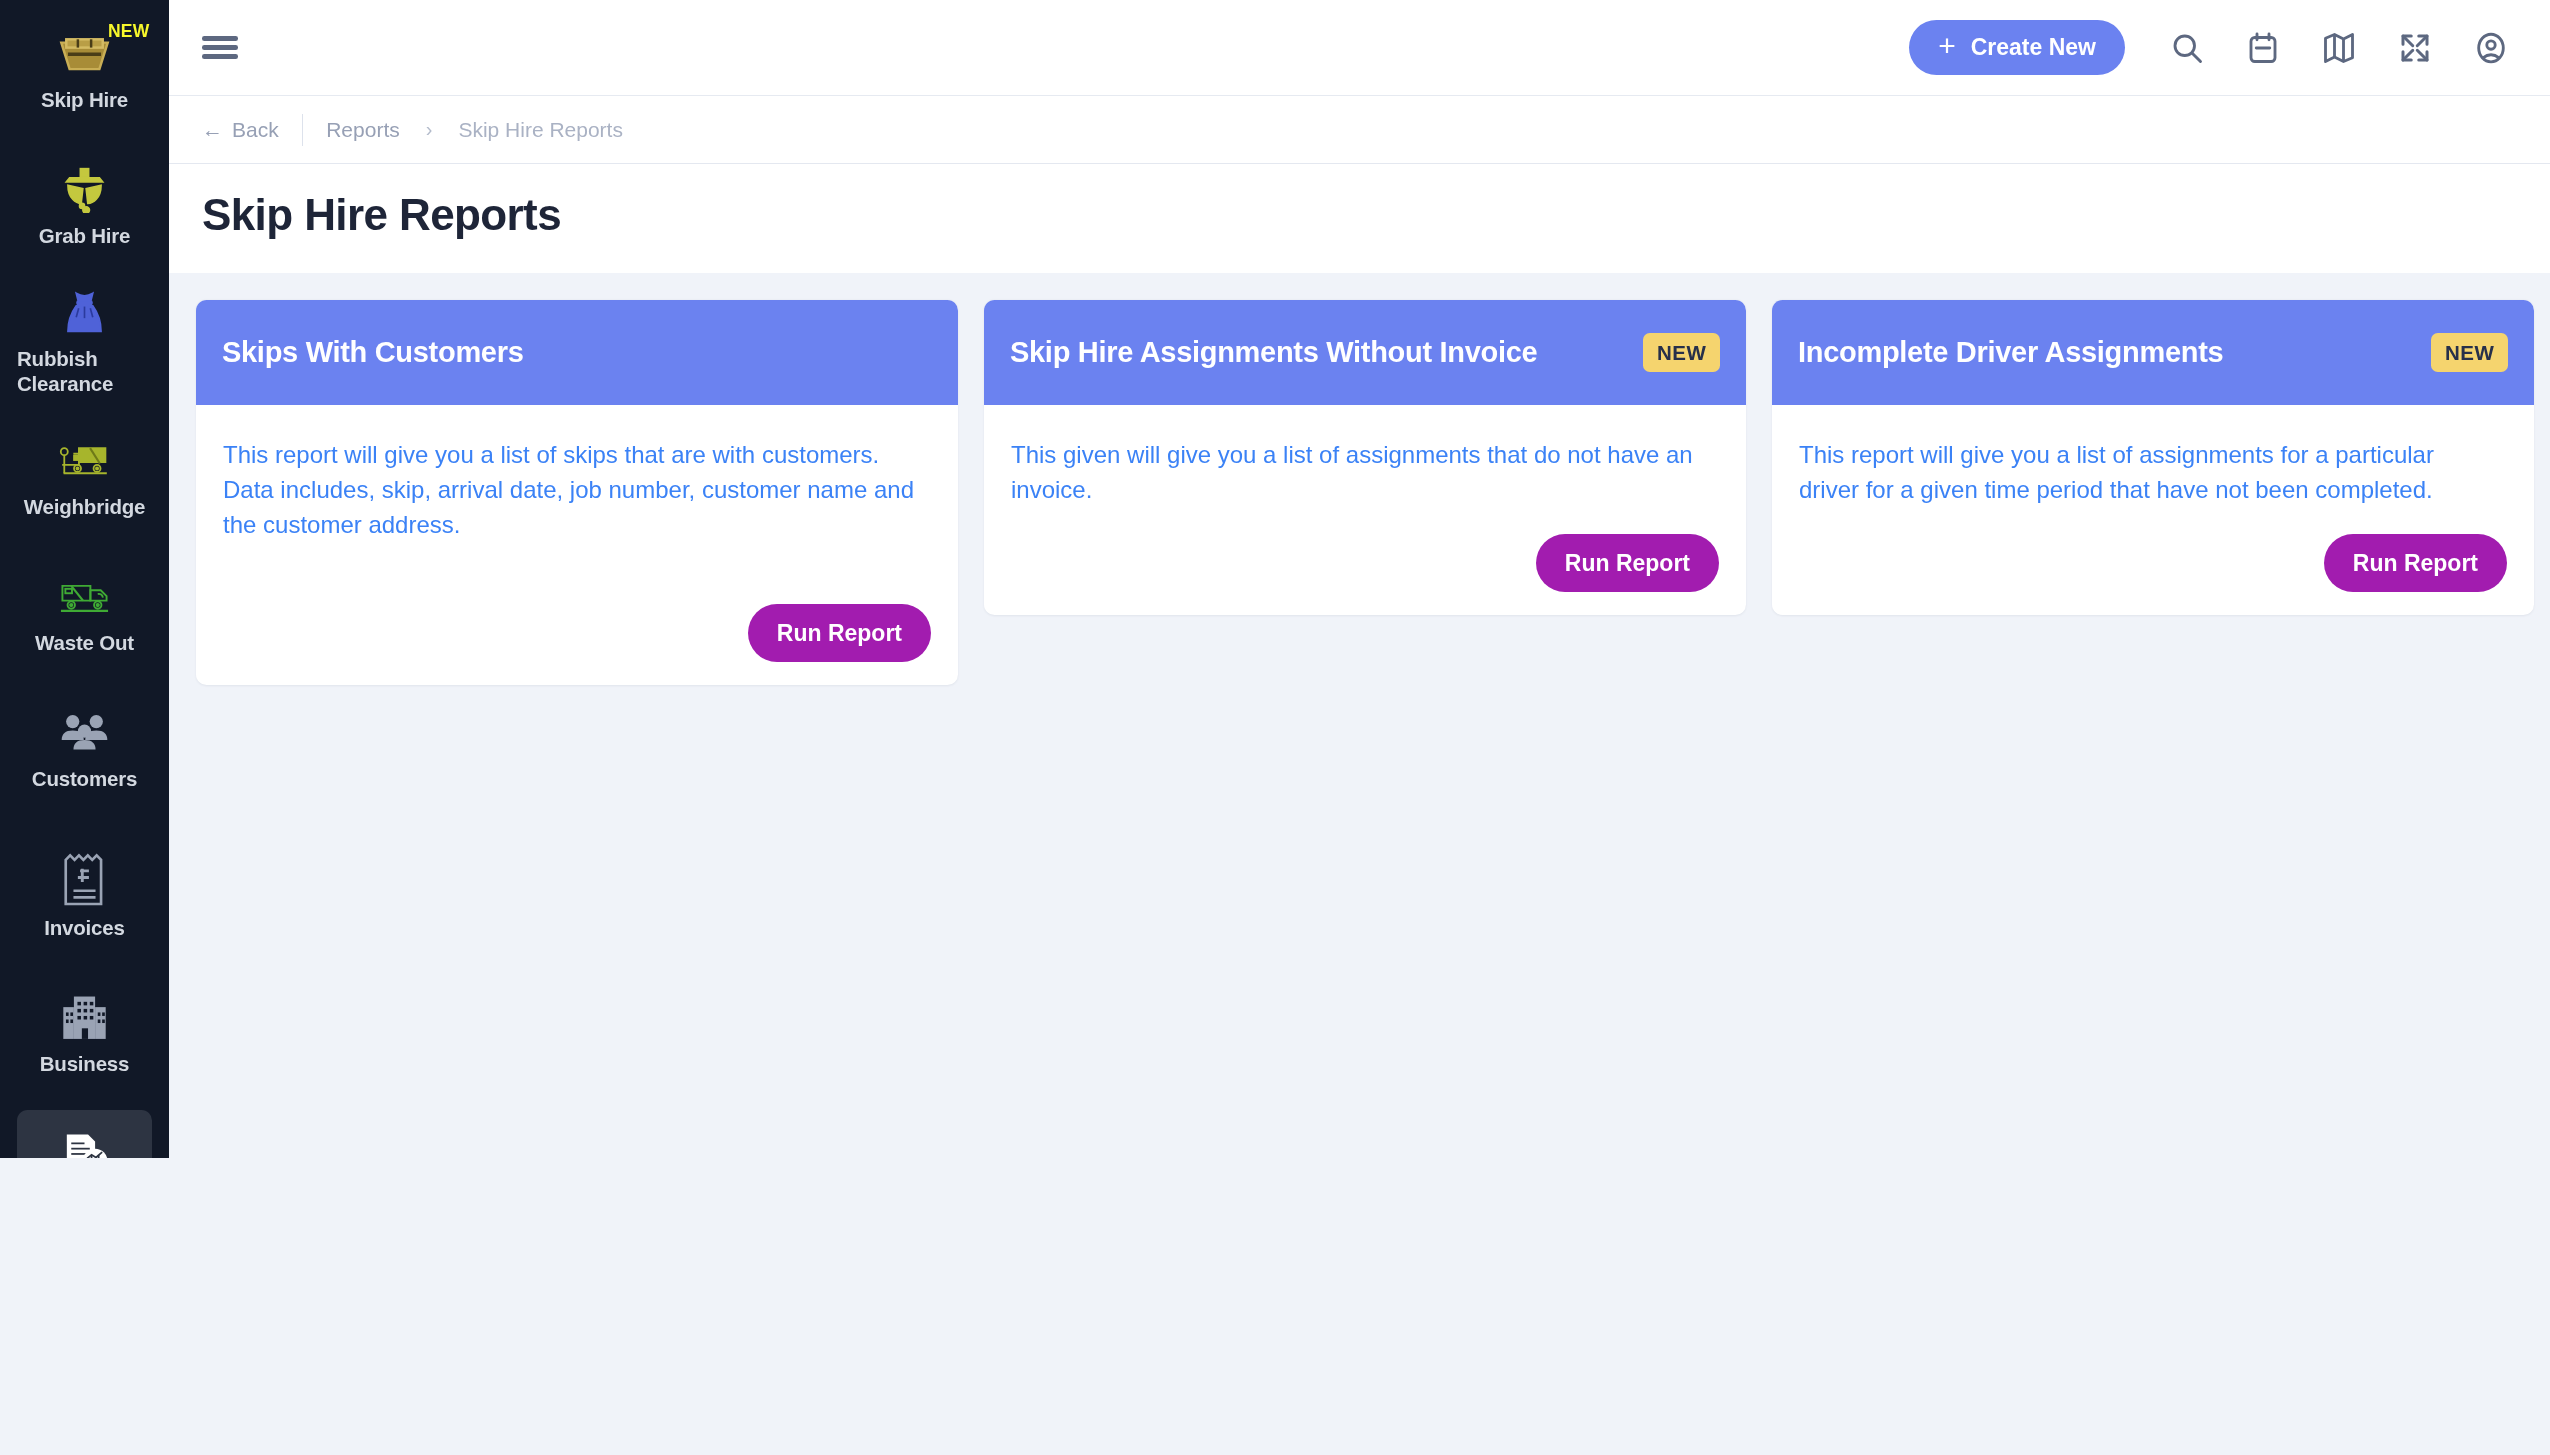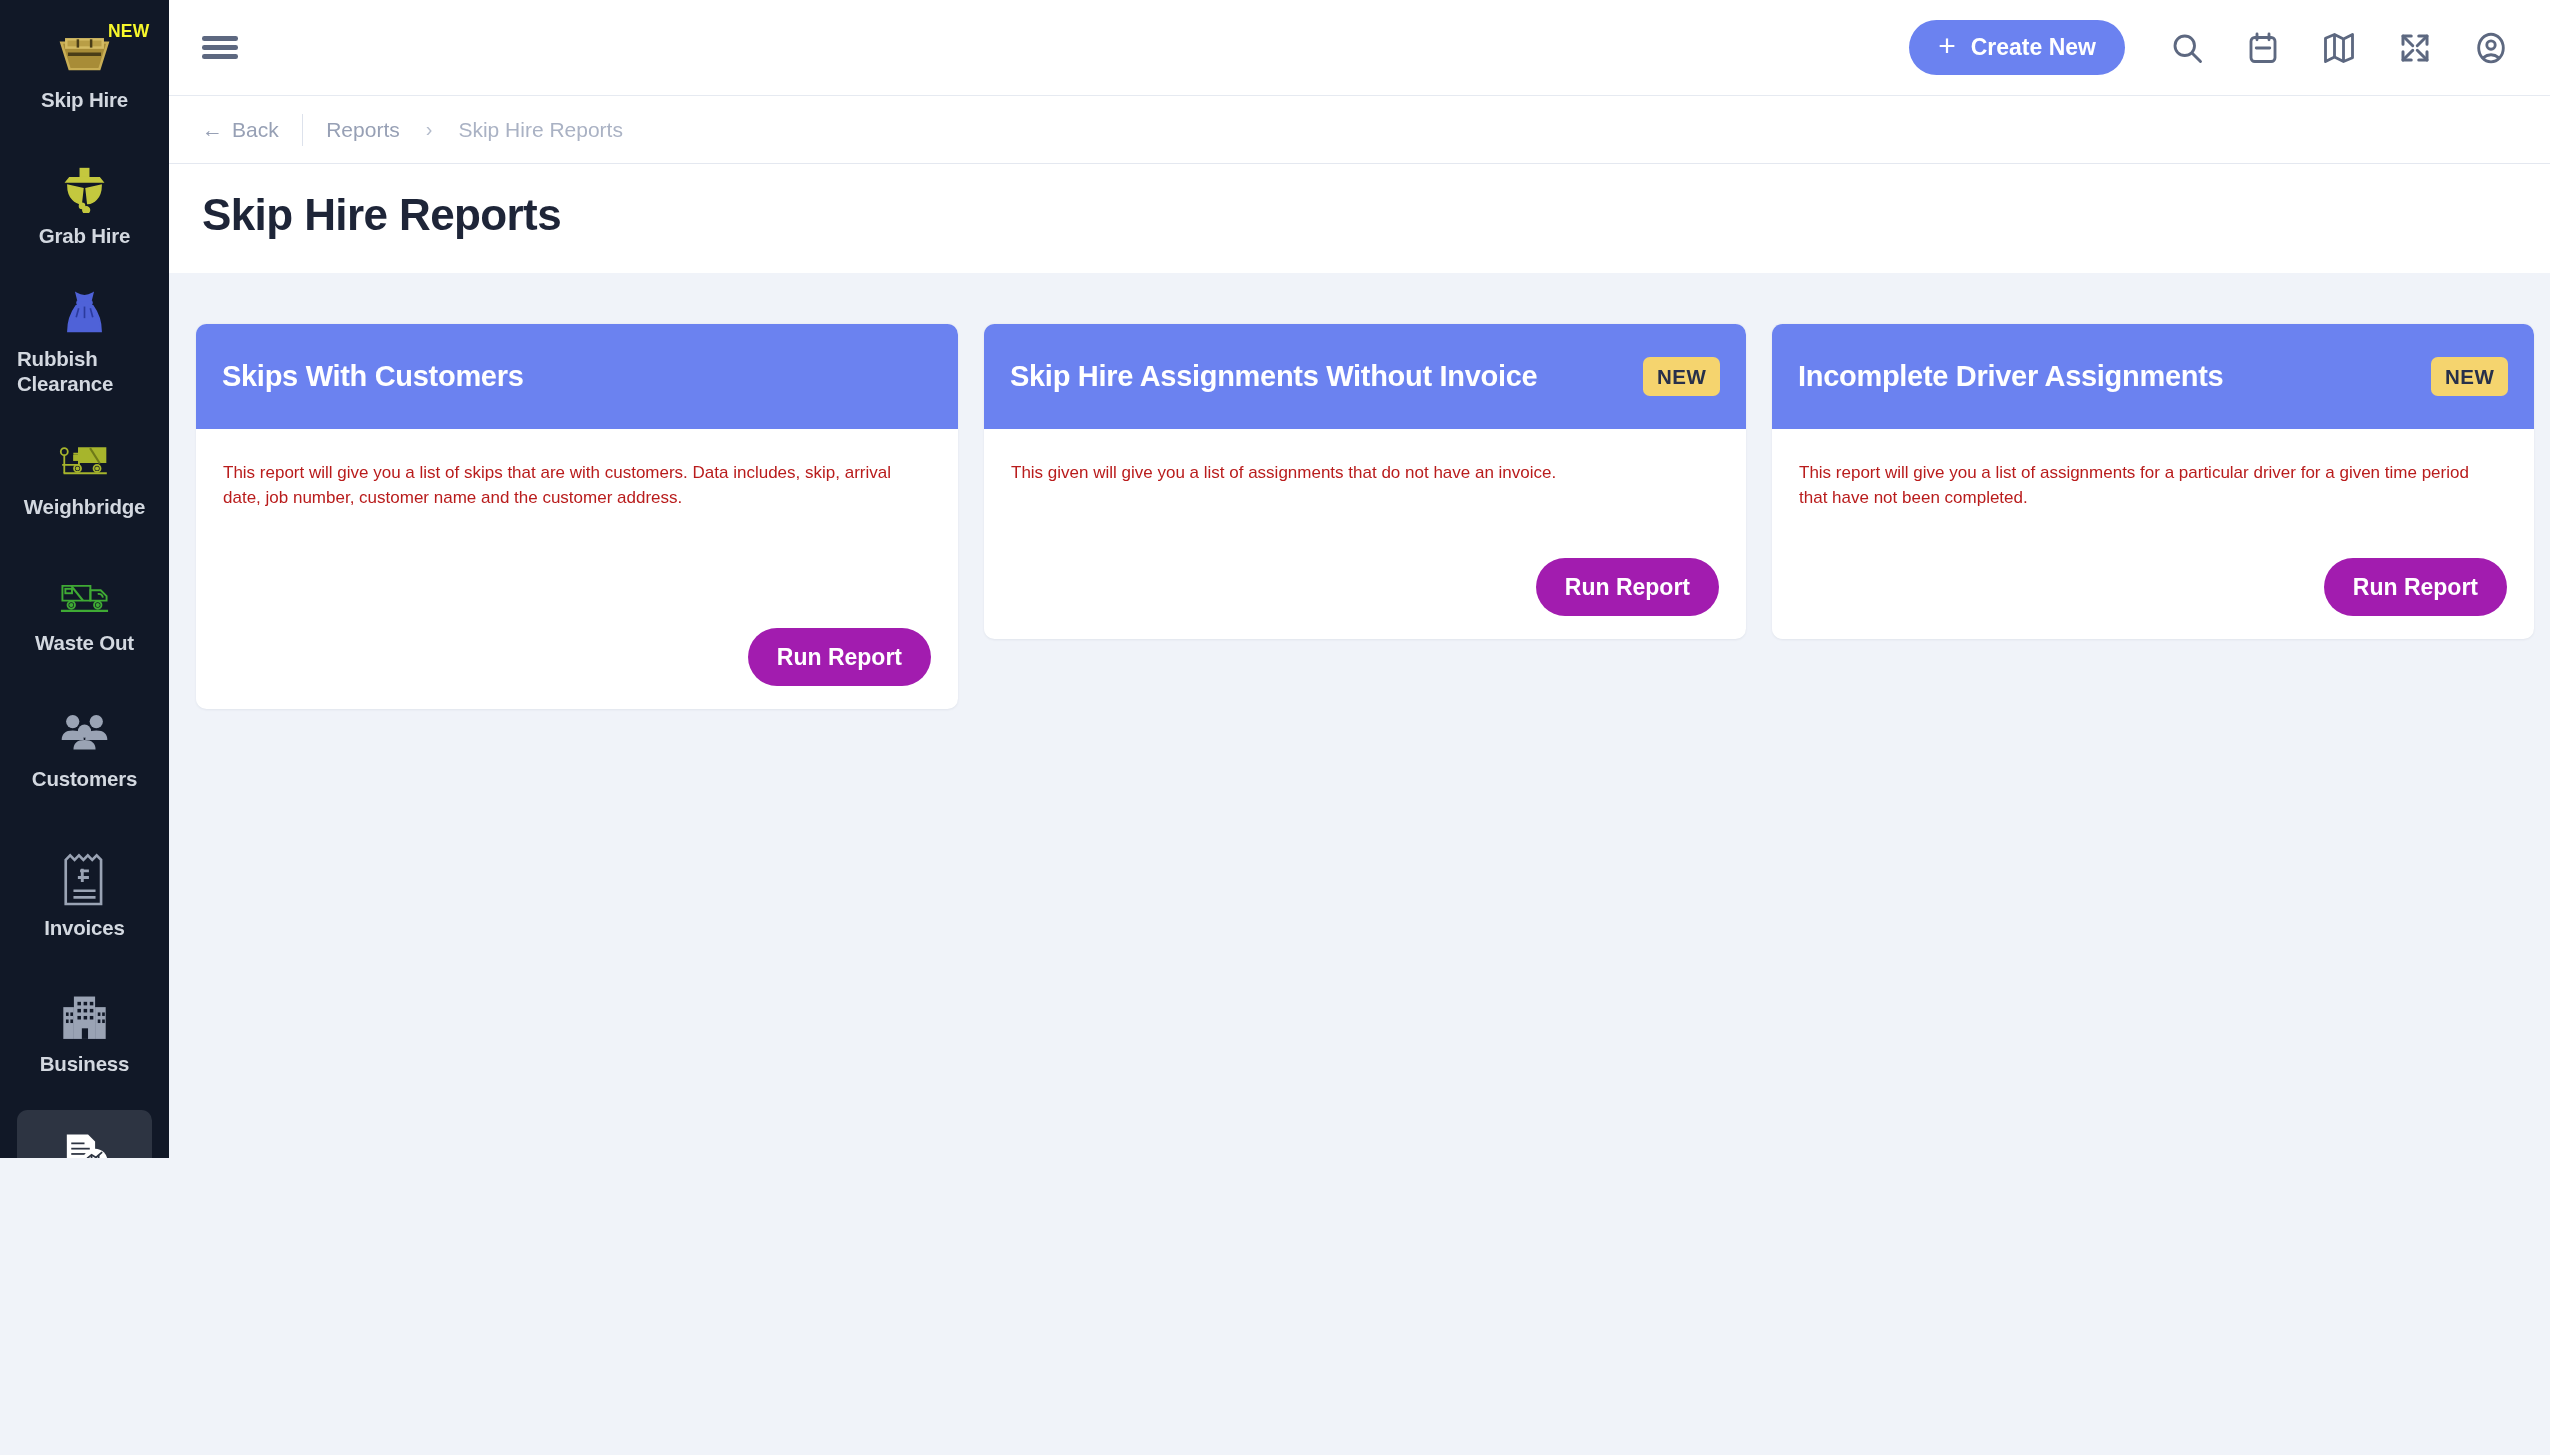--- a/index.html
+++ b/index.html
@@ -84,21 +84,21 @@
   .crumb-sep-line { width: 1.5px; height: 32px; background: #dde2ec; margin: 0 23px; }
   .crumb-link { color: #97a0b5; font-size: 21px; cursor: pointer; }
   .crumb-chev { color: #b3bbcb; font-size: 20px; margin: 0 26px; }
   .crumb-current { color: #aab2c4; font-size: 21px; }
 
   
   .titlebar { background: #ffffff; padding: 26px 33px 33px 33px; }
   .page-title { font-size: 44px; font-weight: 800; color: #1e2538; letter-spacing: -0.6px; }
 
   
-  .content { flex: 1; padding: 27px 15px 0 27px; overflow: hidden; margin-top: 24px; }
+  .content { flex: 1; padding: 27px 15px 0 27px; overflow: hidden; }
   .cards { display: flex; align-items: flex-start; gap: 26px; }
   .card {
     width: 762px; flex: 0 0 762px;
     background: #ffffff;
     border-radius: 10.6px;
     box-shadow: 0 0.8px 2.3px rgba(30,40,70,0.07);
     overflow: hidden;
     display: flex; flex-direction: column;
   }
   .card.tall .card-body { min-height: 280px; }
@@ -118,21 +118,21 @@
     font-size: 20.5px; font-weight: 800;
     border-radius: 6.8px; padding: 7.6px 13.7px;
     letter-spacing: 0.5px; flex: 0 0 auto;
   }
   .card-body {
     padding: 32px 27px 23px 27px;
     display: flex; flex-direction: column;
     min-height: 210px;
   }
   .card-desc {
-    font-size: 17px; color: #b91c1c;
+    font-size: 24px; color: #3b82f6;
     line-height: 1.46; max-width: 700px;
   }
   .card-actions { margin-top: auto; display: flex; justify-content: flex-end; padding-top: 26px; }
   .run-btn {
     background: #a21caf; color: #fff;
     border: none; border-radius: 760px;
     height: 58px; padding: 0 29px;
     font-size: 23px; font-weight: 700;
     font-family: "Liberation Sans", sans-serif;
     cursor: pointer; white-space: nowrap;

